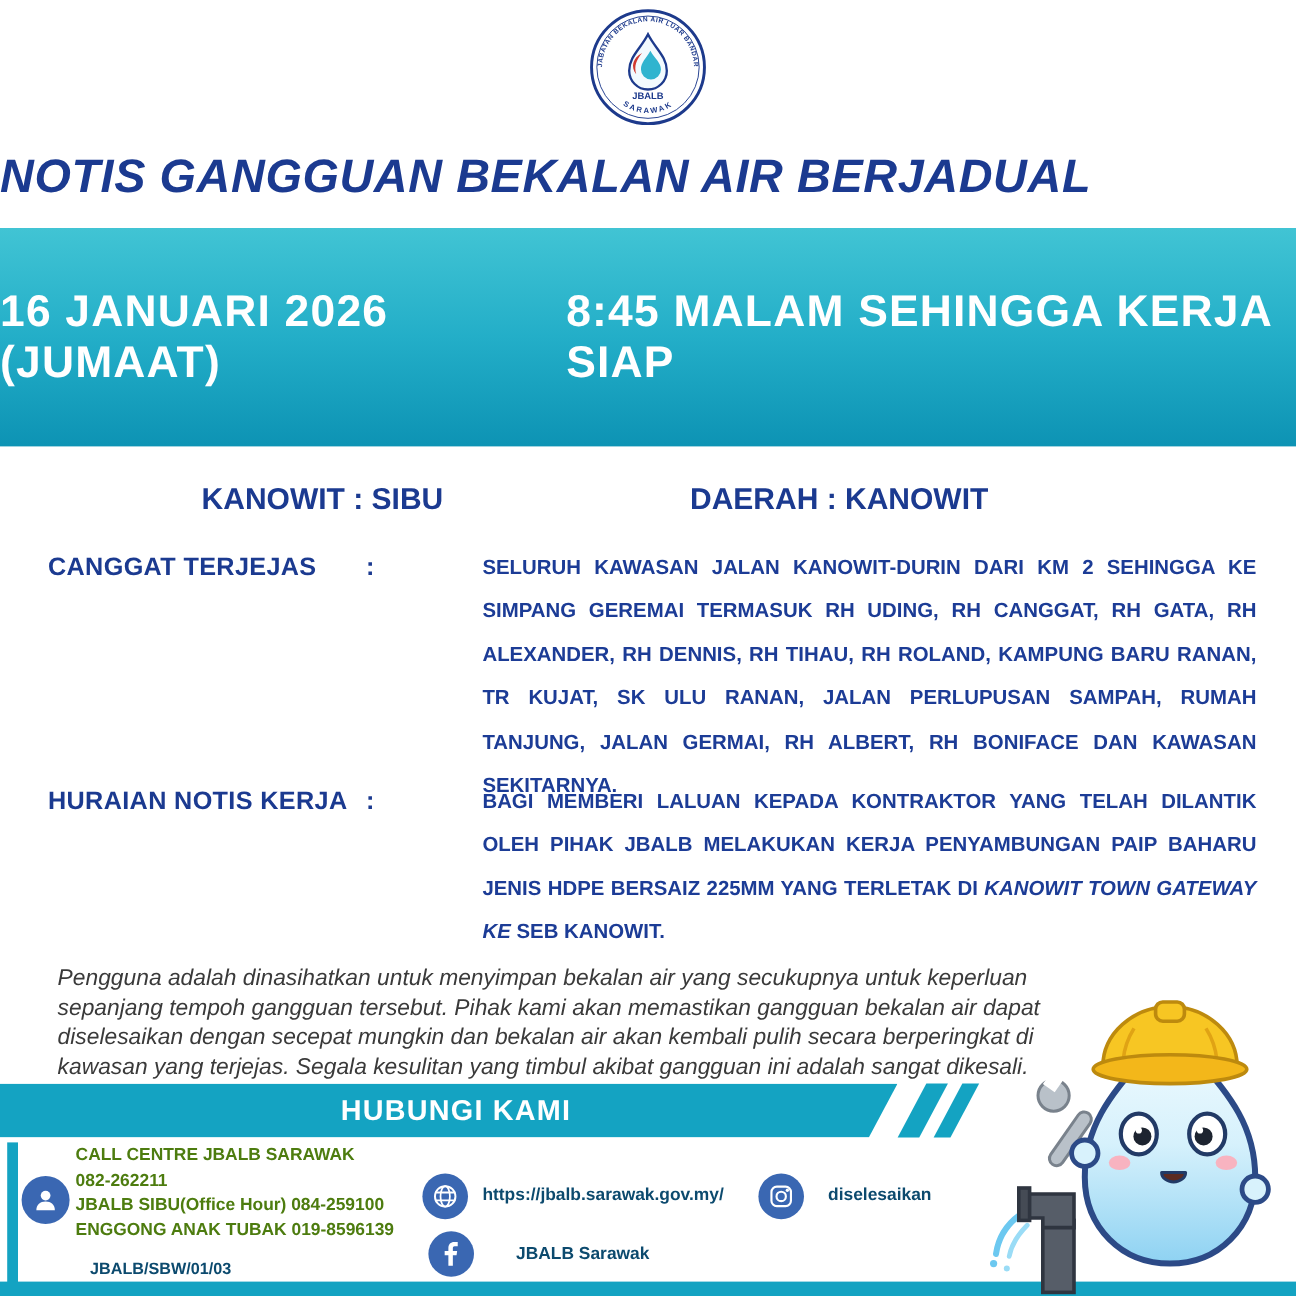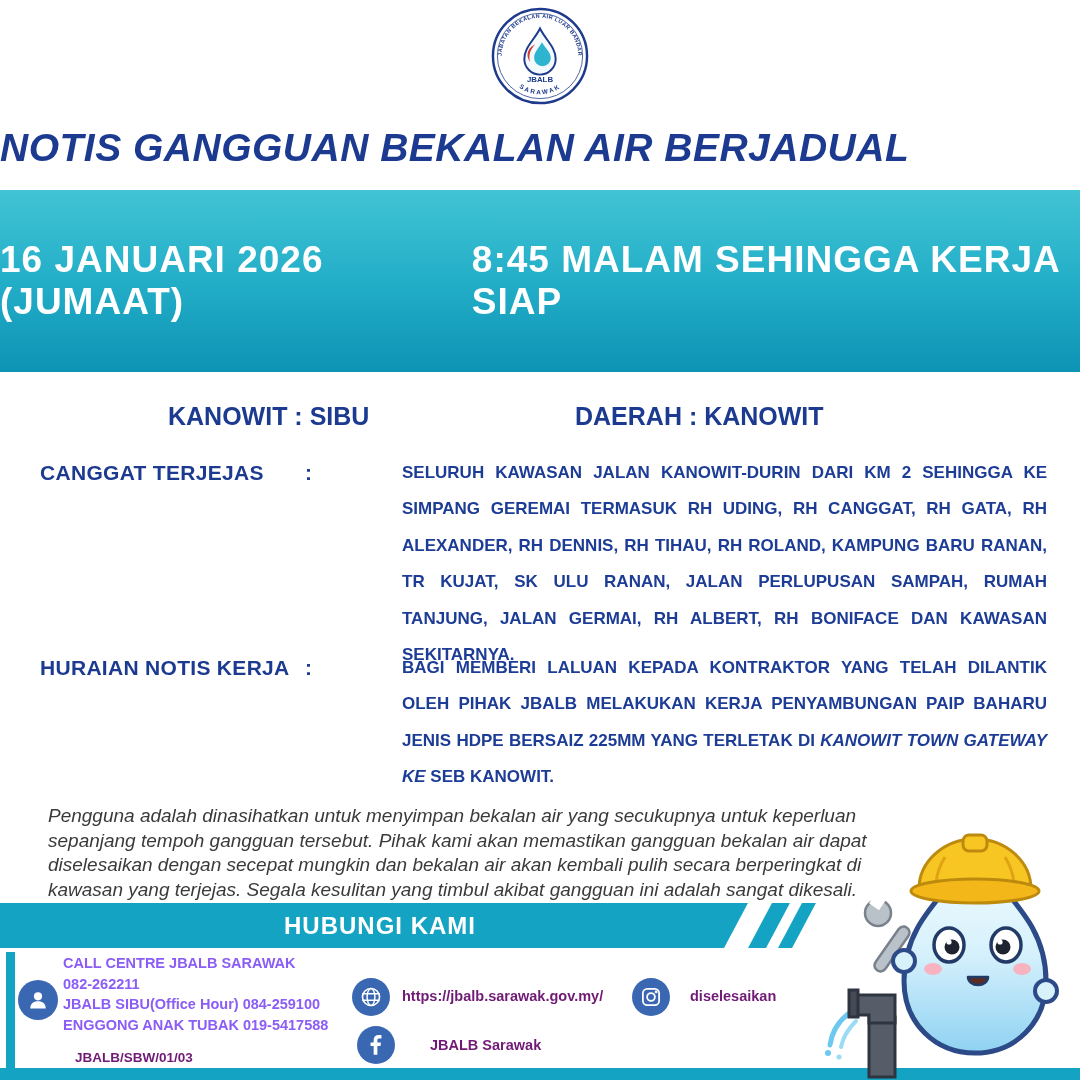--- a/index.html
+++ b/index.html
@@ -51,23 +51,23 @@
   .left-stripe { position:absolute; left:6px; top:952px; width:9px; height:128px; background:#14a3c2; }
 
   
   .cicon { position:absolute; width:38px; height:38px; border-radius:50%; background:#3a67b2;
            display:flex; align-items:center; justify-content:center; z-index:2; }
   .cicon svg { width:26px; height:26px; display:block; }
   .icon-person { left:18px; top:980px; width:40px; height:40px; }
   .icon-globe { left:352px; top:978px; }
   .icon-fb { left:357px; top:1026px; }
   .icon-insta { left:632px; top:978px; }
-  .ctext { position:absolute; font-weight:bold; color:#701a75; white-space:nowrap; z-index:2; }
+  .ctext { position:absolute; font-weight:bold; color:#0c4a6e; white-space:nowrap; z-index:2; }
   .phone-lines { position:absolute; left:63px; top:953px; z-index:2; }
-  .phone-lines div { font-size:14.5px; font-weight:bold; color:#8b5cf6; line-height:20.5px; white-space:nowrap; }
+  .phone-lines div { font-size:14.5px; font-weight:bold; color:#4d7c0f; line-height:20.5px; white-space:nowrap; }
   .website-text { left:402px; top:988px; font-size:14.5px; }
   .fb-text { left:402px; top:1037px; font-size:14.5px;margin-left:28px; }
   .insta-text { left:690px; top:988px; font-size:14.5px; }
   .ref-code { left:63px; top:1050px; font-size:13.5px;margin-left:12px; }
 
   
   .bottom-bar { position:absolute; left:0; top:1068px; width:1080px; height:12px; background:#14a3c2; z-index:1; }
 
   
   .mascot { position:absolute; left:822px; top:785px; width:250px; height:295px; z-index:5; }
@@ -132,21 +132,21 @@
   <div class="cicon icon-person">
     <svg viewBox="0 0 32 32">
       <circle cx="16" cy="11.5" r="5" fill="#fff"></circle>
       <path d="M6.5,26.5 C6.5,20.5 10.5,17.5 16,17.5 C21.5,17.5 25.5,20.5 25.5,26.5 Z" fill="#fff"></path>
     </svg>
   </div>
   <div class="phone-lines">
     <div>CALL CENTRE JBALB SARAWAK</div>
     <div>082-262211</div>
     <div>JBALB SIBU(Office Hour) 084-259100</div>
-    <div>ENGGONG ANAK TUBAK 019-5417588</div>
+    <div>ENGGONG ANAK TUBAK 019-8596139</div>
   </div>
 
   <div class="cicon icon-globe">
     <svg viewBox="0 0 32 32" fill="none" stroke="#fff">
       <circle cx="16" cy="16" r="10.5" stroke-width="2"></circle>
       <ellipse cx="16" cy="16" rx="4.8" ry="10.5" stroke-width="1.8"></ellipse>
       <line x1="5.5" y1="12" x2="26.5" y2="12" stroke-width="1.8"></line>
       <line x1="5.5" y1="20" x2="26.5" y2="20" stroke-width="1.8"></line>
     </svg>
   </div>

